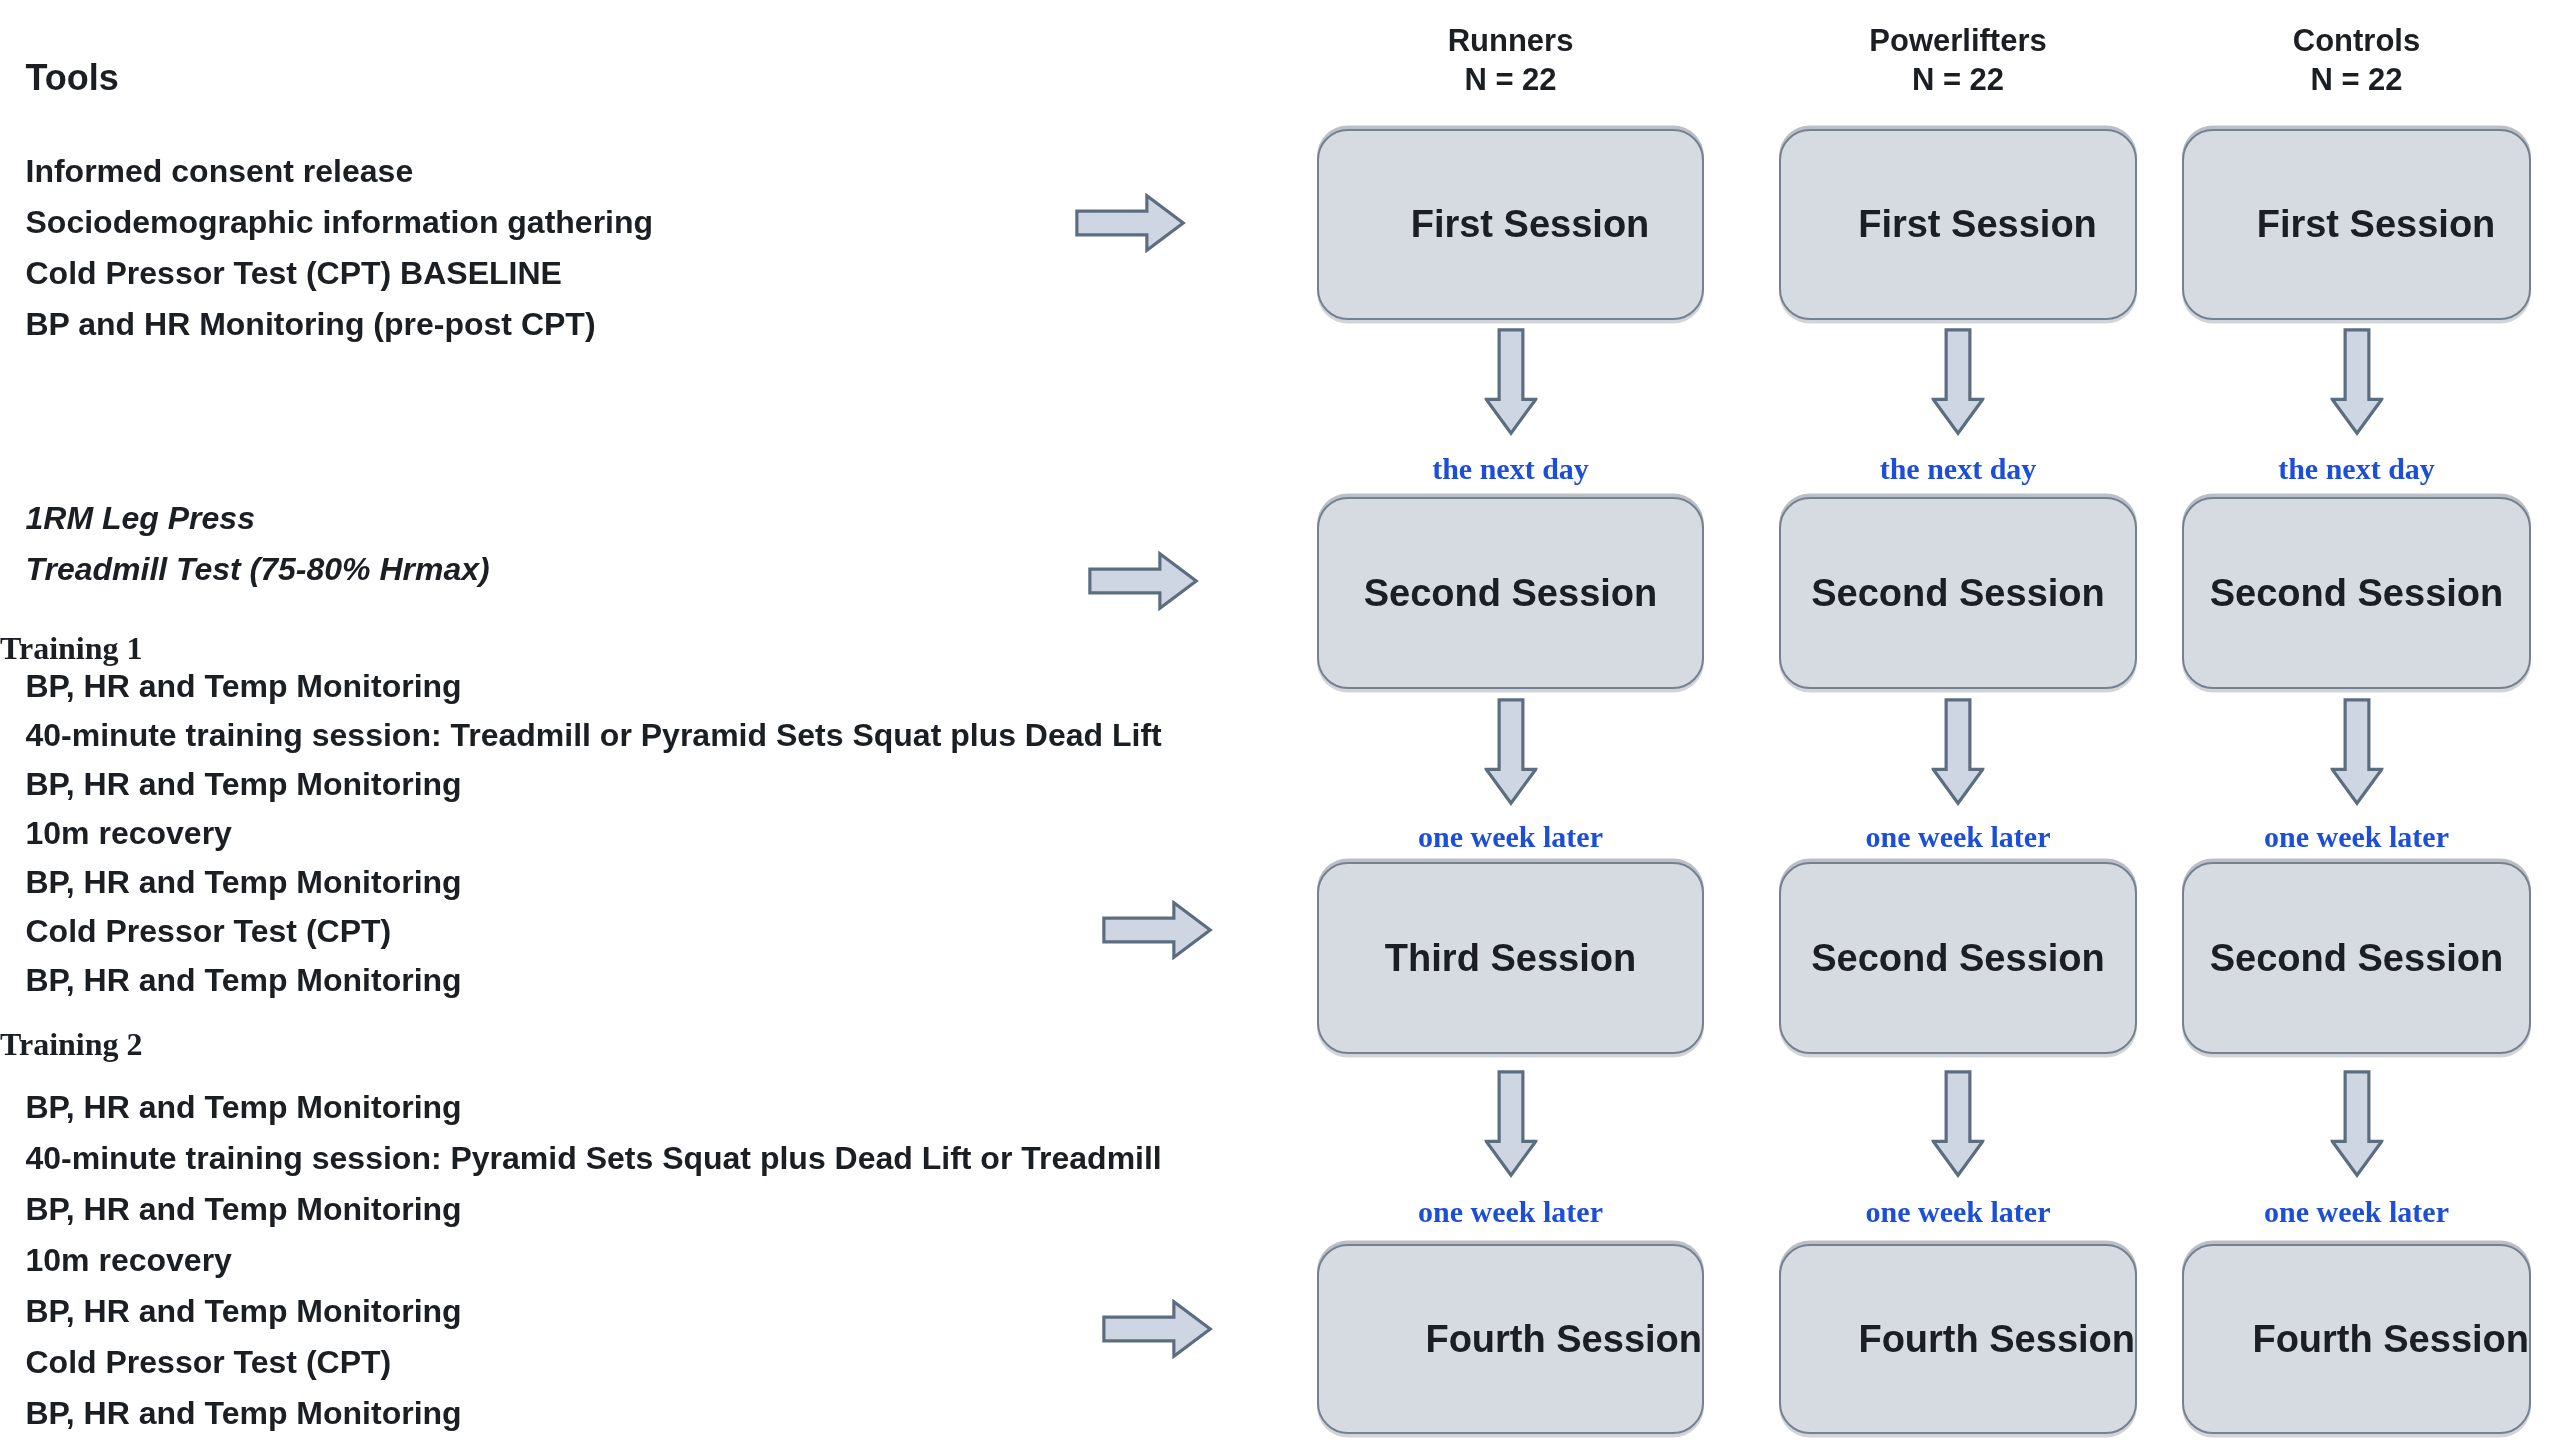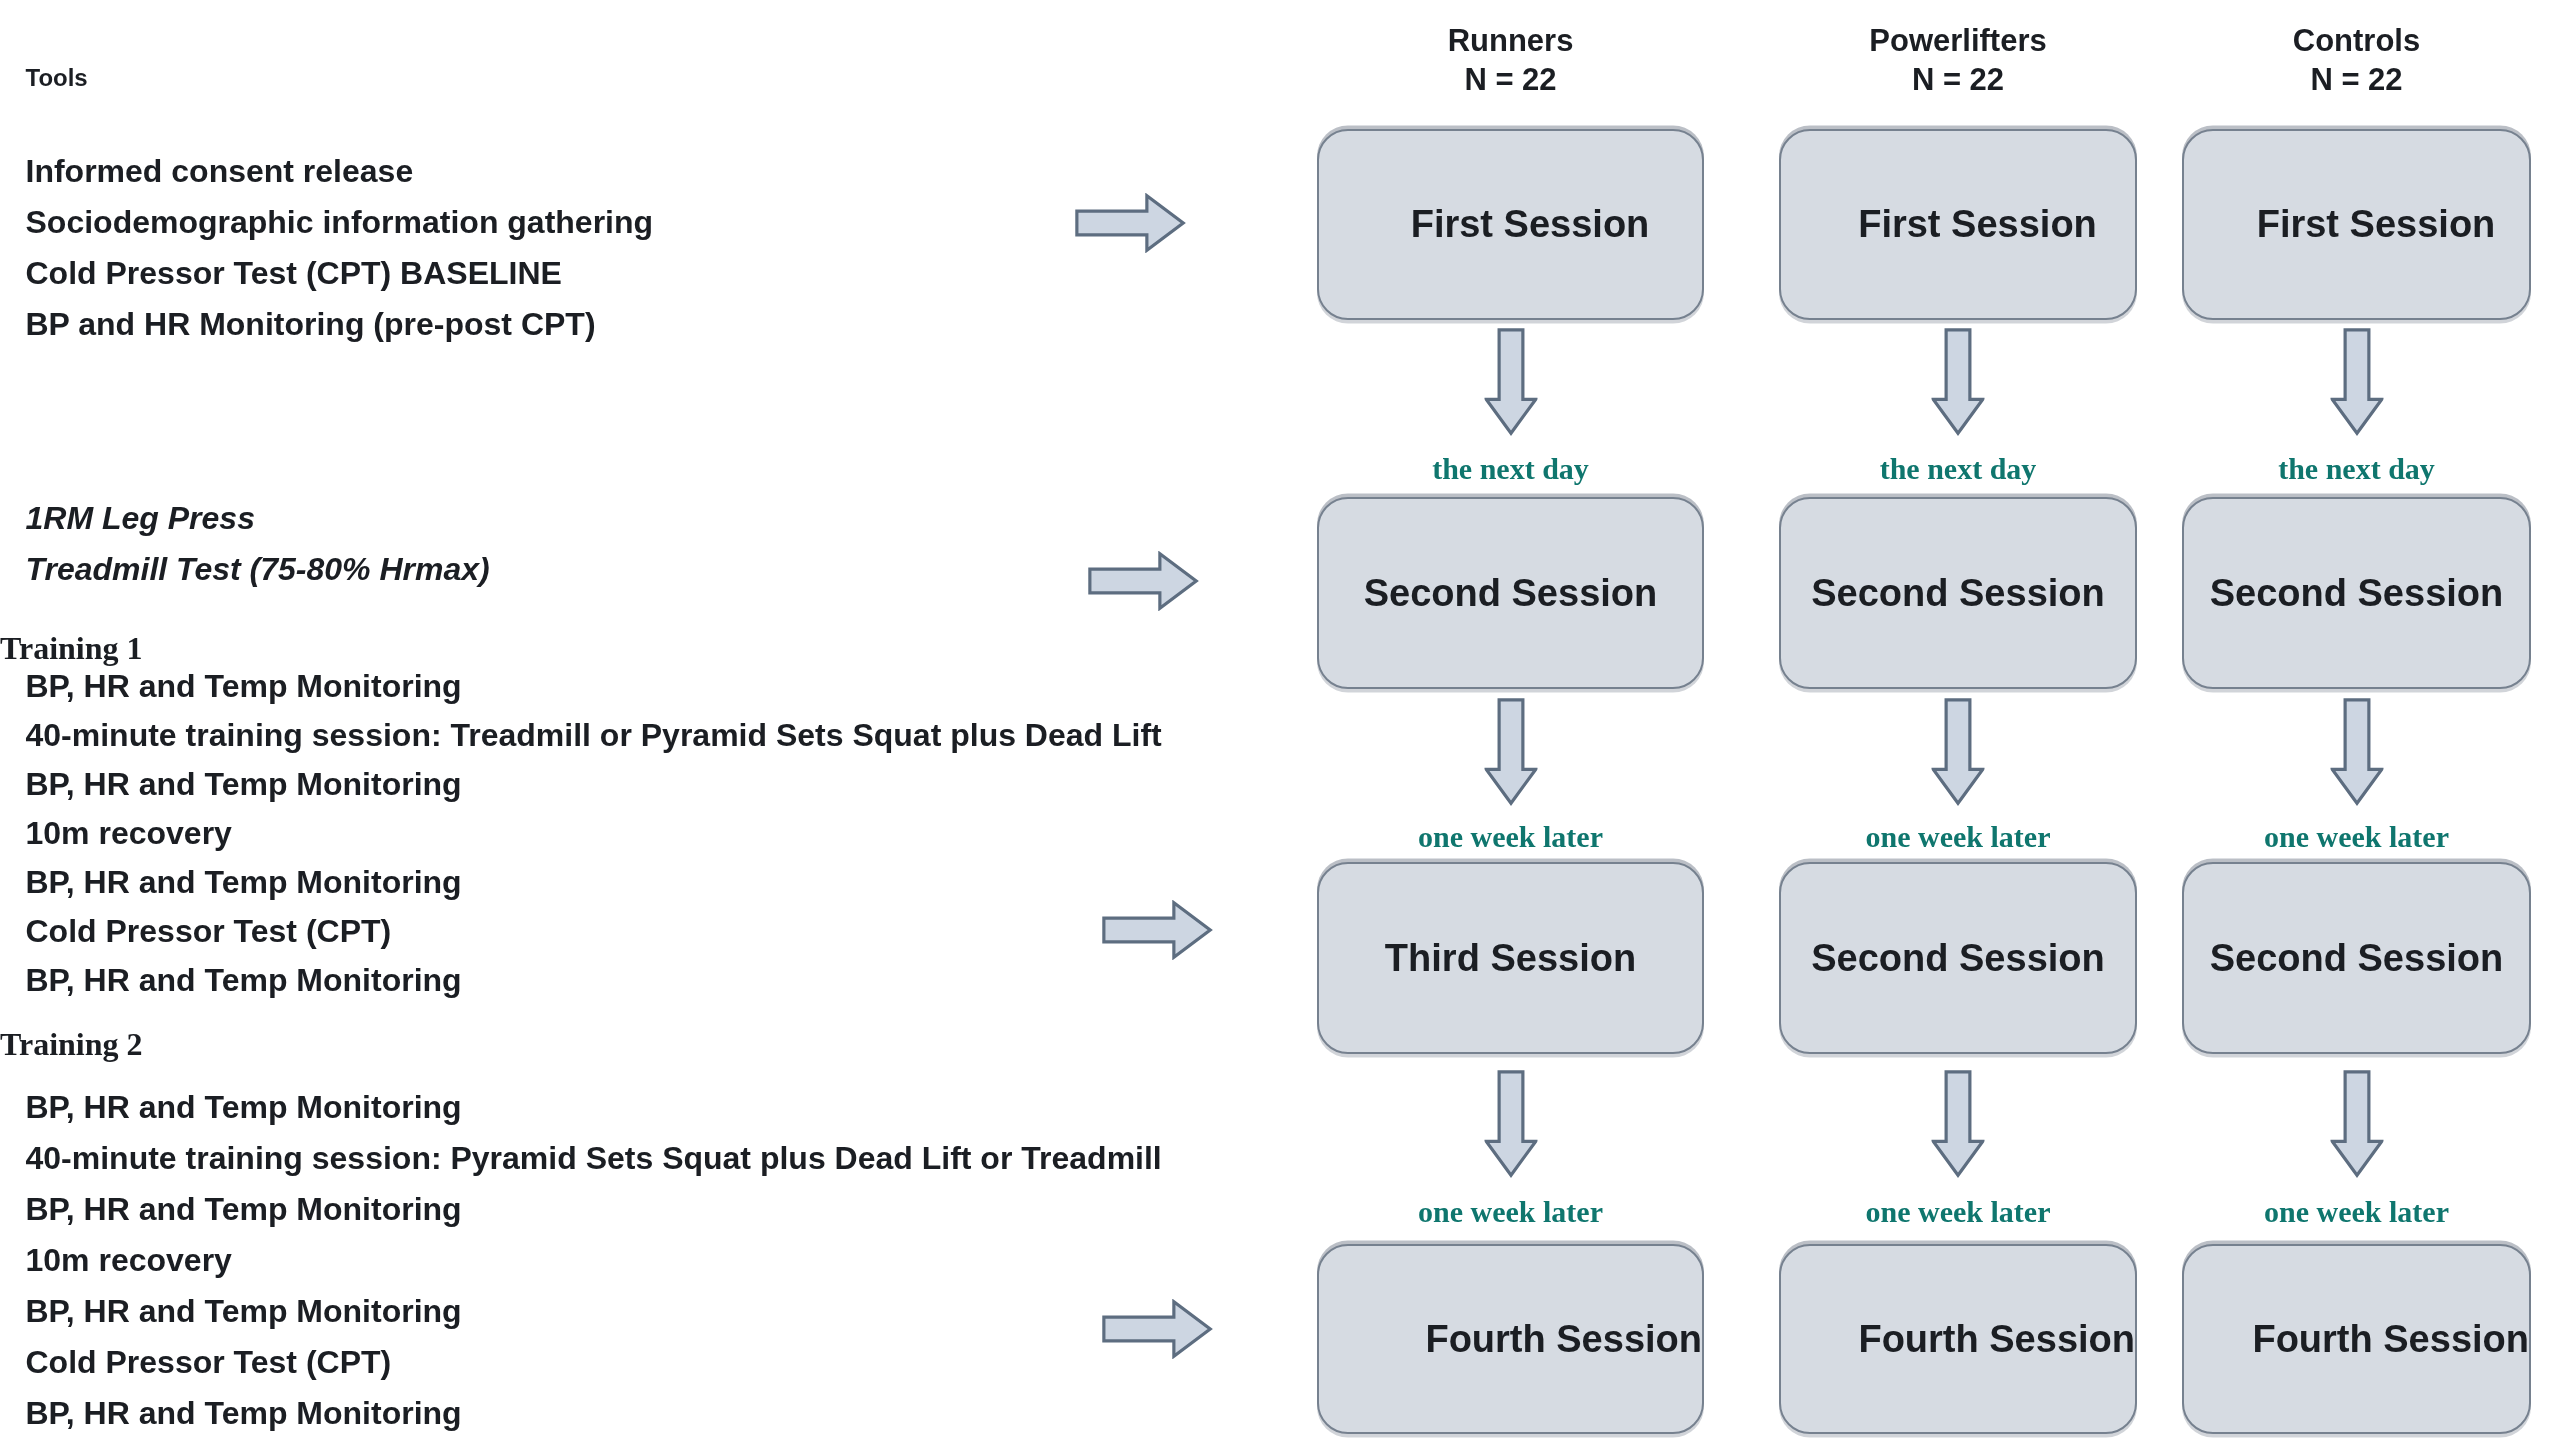--- a/index.html
+++ b/index.html
@@ -4,21 +4,21 @@
 <style>
   html,body{margin:0;padding:0;}
   body{
     width:2550px;height:1454px;position:relative;overflow:hidden;
     background:#ffffff;font-family:"Liberation Sans",sans-serif;
     color:var(--text,#1b1e23);
   }
   
   .tools-heading{
     position:absolute;left:25.5px;top:58px;
-    font-size:24px;font-weight:bold;line-height:40px;
+    font-size:36px;font-weight:bold;line-height:40px;
   }
   .toollist{position:absolute;left:25.5px;font-size:32px;font-weight:bold;white-space:nowrap;}
   .toollist div{height:51px;line-height:51px;}
   #grp-a{top:146px;}
   #grp-b{top:493px;font-style:italic;}
   #grp-c{top:662px;}
   #grp-c div{height:49px;line-height:49px;}
   #grp-d{top:1082px;}
   .training-heading{
     position:absolute;left:0;width:1369px;
@@ -52,21 +52,21 @@
   .box-r4{top:1232px;height:186px;justify-content:flex-end;}
 
   .varrow{position:absolute;left:50%;transform:translateX(-50%);width:53px;height:108px;}
   .varrow-a1{top:316px;}
   .varrow-a2{top:686px;}
   .varrow-a3{top:1058px;}
 
   .interval{
     position:absolute;left:-41px;right:-41px;text-align:center;
     font-family:"Liberation Serif",serif;font-weight:bold;font-size:30px;line-height:33px;
-    color:#0f766e;
+    color:#1d4ed8;
   }
   .interval-i1{top:440px;}
   .interval-i2{top:808px;}
   .interval-i3{top:1183px;}
 
   
   .harrow{position:absolute;width:111px;height:60px;}
   #harrow-1{left:1075px;top:193px;}
   #harrow-2{left:1088px;top:551px;}
   #harrow-3{left:1102px;top:900px;}

